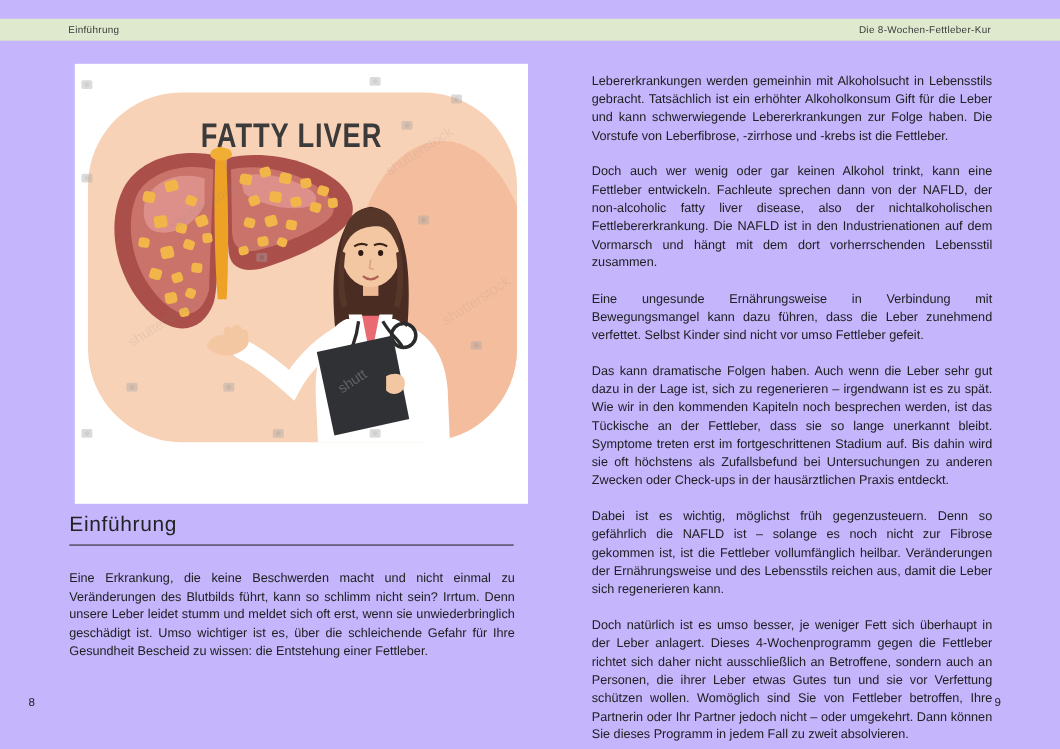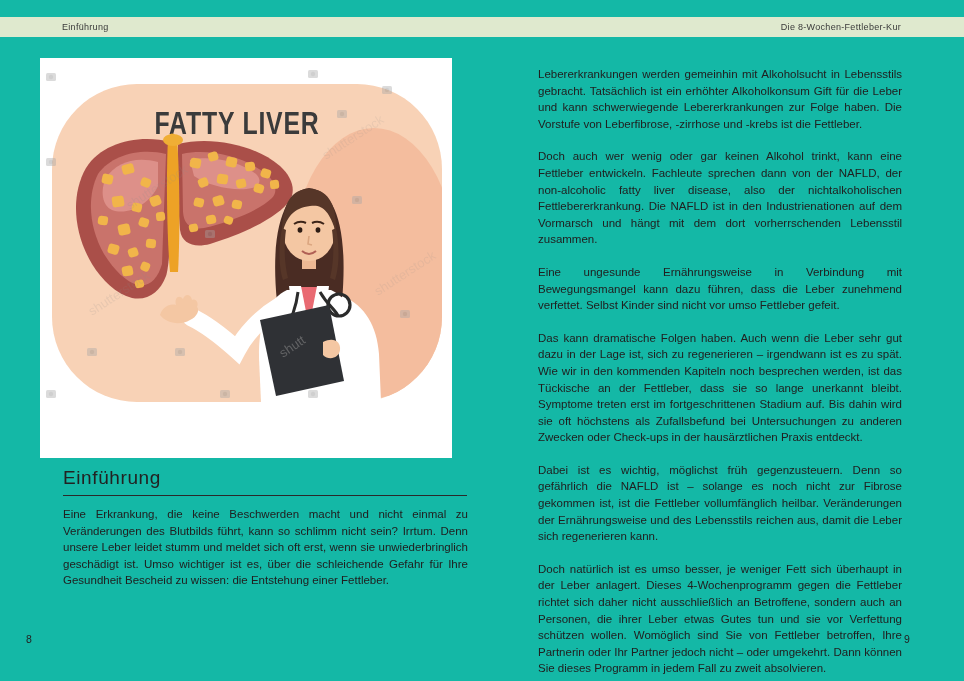--- a/index.html
+++ b/index.html
@@ -1,33 +1,33 @@
 <!DOCTYPE html>
 <html lang="de"><head>
 <meta charset="utf-8">
 <style>
   * { margin:0; padding:0; box-sizing:border-box; }
   html,body { background:#ffffff; }
   body { font-family:"Liberation Sans", sans-serif; color:#1c1c1c; }
-  .spread { position:relative; width:964px; height:681px; background:#14b8a6; overflow:hidden; }
+  .spread { position:relative; width:964px; height:681px; background:#c4b5fd; overflow:hidden; }
 
   
   .header-bar { position:absolute; left:0; top:17px; width:964px; height:20px;
     background:#dfe9ce; display:flex; align-items:center; justify-content:space-between;
     padding:0 63px 0 62px; font-size:9px; letter-spacing:.3px; color:#3a3a3a; }
 
   
-  .illustration { position:absolute; left:40px; top:58px; width:412px; height:400px; background:#ffffff; }
+  .illustration { position:absolute; left:68px; top:58px; width:412px; height:400px; background:#ffffff; }
   .illustration svg { display:block; width:412px; height:400px; }
 
   .chapter-heading { position:absolute; left:63px; top:467px; width:405px;
     font-size:19px; font-weight:400; letter-spacing:.6px; color:#222; }
   .heading-rule { position:absolute; left:63px; top:495px; width:404px; height:0;
     border:none; border-top:1.4px solid #2a2a2a; }
-  .intro-par { position:absolute; left:63px; top:506px; width:405px;
+  .intro-par { position:absolute; left:63px; top:518px; width:405px;
     font-size:11.5px; line-height:16.5px; text-align:justify; color:#202020; hyphens:auto; }
 
   .page-num { position:absolute; font-size:10.5px; color:#222; }
   .page-num.left  { left:26px;  top:633px; }
   .page-num.right { left:904px; top:633px; }
 
   
   .text-col { position:absolute; left:538px; top:66px; width:364px; }
   .text-col p { font-size:11.5px; line-height:16.6px; text-align:justify;
     color:#202020; margin:0 0 16px 0; hyphens:auto; }

